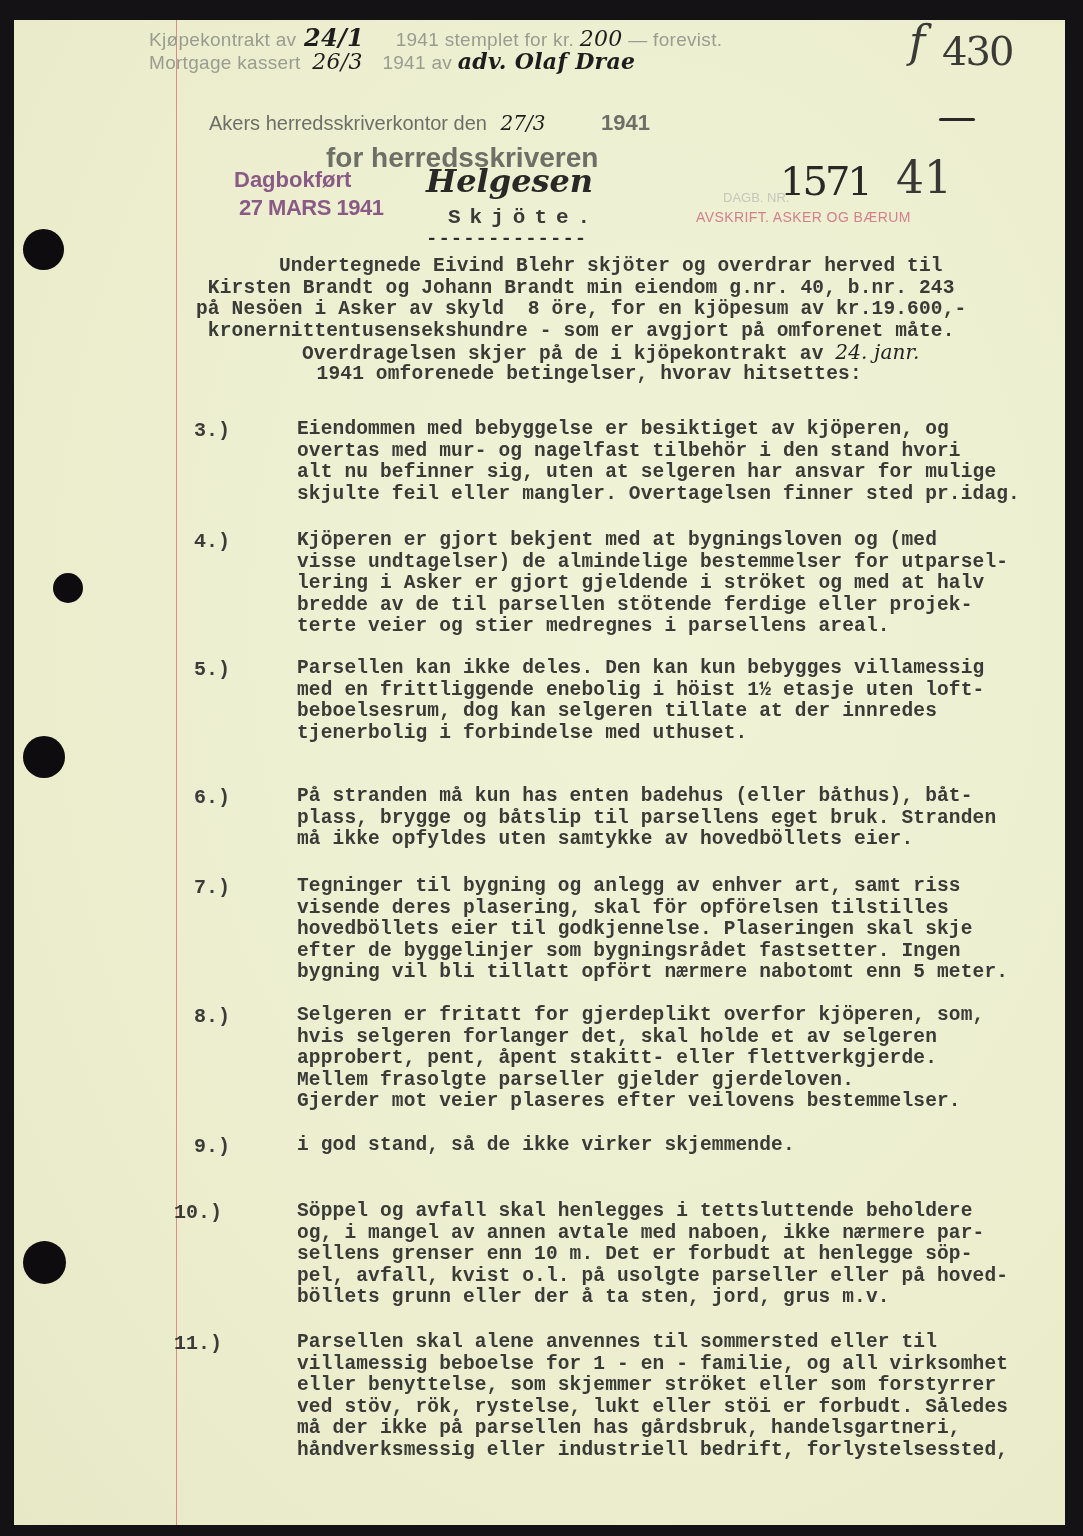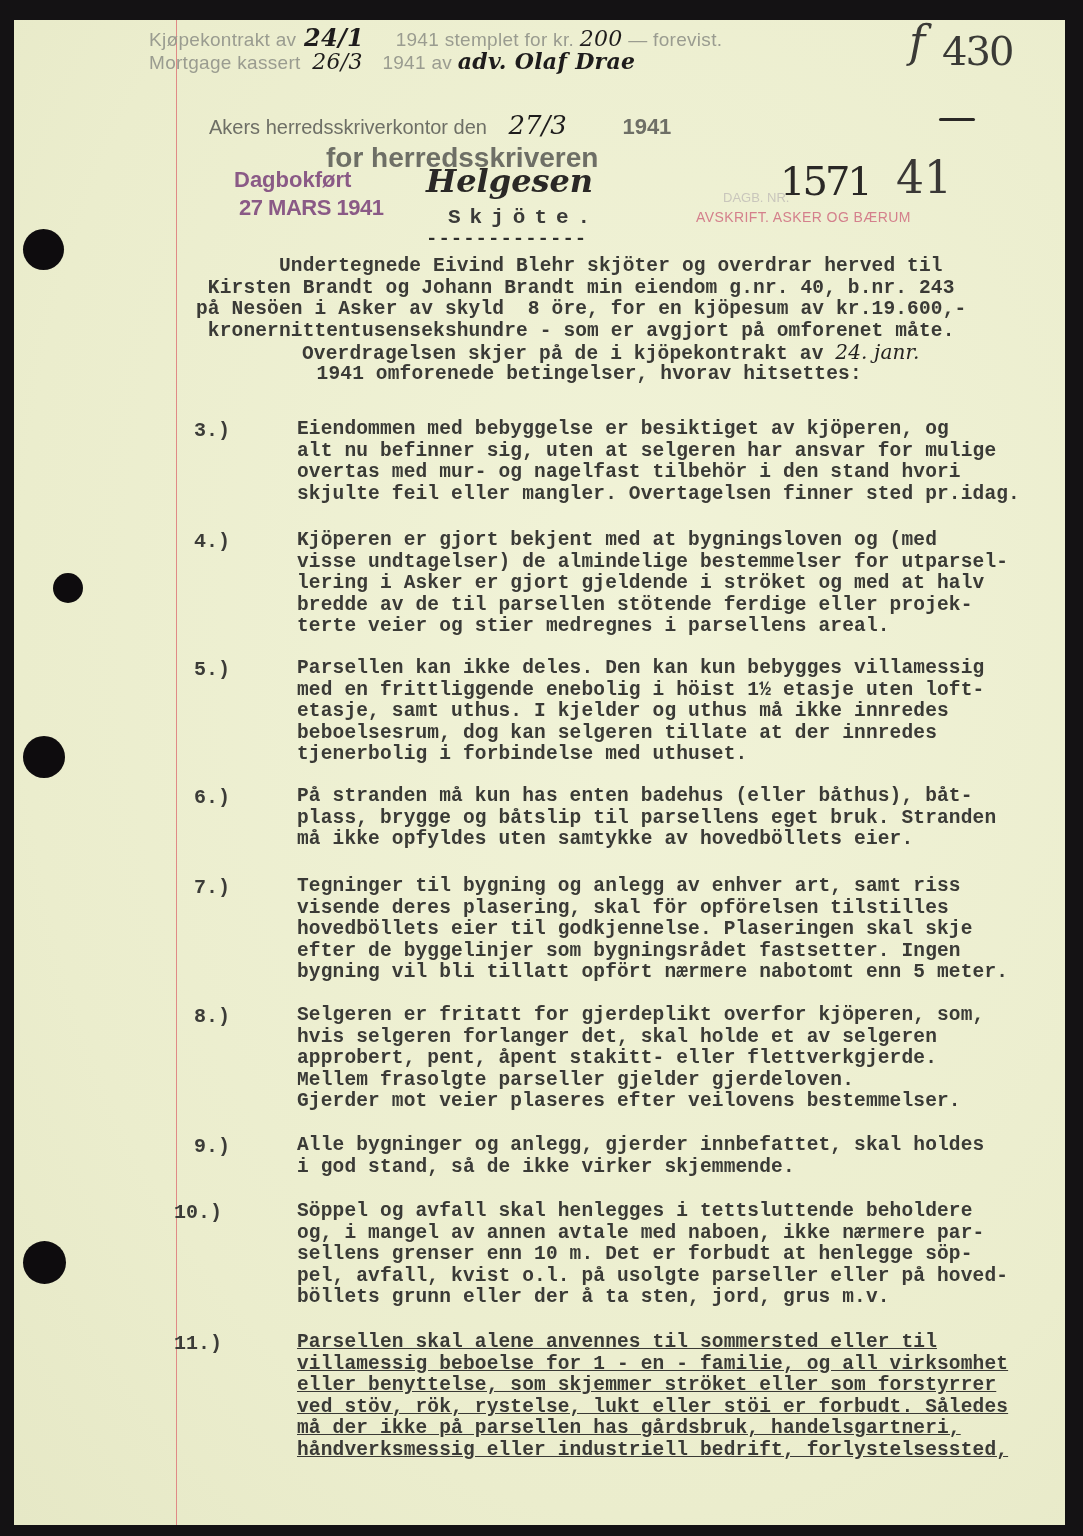--- a/index.html
+++ b/index.html
@@ -69,21 +69,21 @@
     <span class="hand" style="font-size:22px;margin-left:6px;">26/3</span>
     <span style="margin-left:14px;">1941 av</span>
     <span class="hand" style="font-size:22px;font-weight:bold;">adv. Olaf Drae</span>
   </div>
 
   <div class="abs hand" style="left:895px;top:-4px;font-size:44px;color:#3a3a36;font-weight:normal;">f</div>
   <div class="abs hand" style="left:928px;top:8px;font-size:40px;color:#3a3a36;font-style:normal;letter-spacing:-2px;">430</div>
 
   <div class="abs stamp-dark" style="left:195px;top:90px;">
     <span>Akers herredsskriverkontor den</span>
-    <span class="hand" style="font-size:26px;margin-left:16px;">27/3</span>
+    <span class="hand" style="font-size:20px;margin-left:8px;">27/3</span>
     <span style="margin-left:50px;font-weight:bold;font-size:22px;">1941</span>
   </div>
   <div class="abs" style="left:925px;top:98px;width:36px;height:3px;background:#2a2826;border-radius:2px;"></div>
 
   <div class="abs stamp-dark" style="left:312px;top:122px;font-weight:bold;font-size:28px;">for herredsskriveren</div>
 
   <div class="abs hand" style="left:412px;top:142px;font-size:32px;font-weight:bold;color:#2a2826;">Helgesen</div>
 
   <div class="abs purple" style="left:220px;top:147px;font-size:22px;">Dagbokført</div>
   <div class="abs purple" style="left:225px;top:175px;font-size:22px;letter-spacing:-0.5px;">27 MARS 1941</div>
@@ -102,43 +102,42 @@
     <span class="para-line" style="white-space:pre;">på Nesöen i Asker av skyld  8 öre, for en kjöpesum av kr.19.600,-</span>
     <span class="para-line" style="white-space:pre;">kronernittentusensekshundre - som er avgjort på omforenet måte.</span>
     <span class="para-line" style="white-space:pre;"><span>     Overdragelsen skjer på de i kjöpekontrakt av</span> <span class="hw-inline" style="font-size:20px;">24. janr.</span></span>
     <span class="para-line" style="white-space:pre;margin-left:16px;">1941 omforenede betingelser, hvorav hitsettes:</span>
   </div>
 
   <div>
     <div class="clause-num" style="left:180px;top:399px;">3.)</div>
     <div class="clause-body body-text" style="top:399px;">
       <span class="para-line">Eiendommen med bebyggelse er besiktiget av kjöperen, og</span>
+      <span class="para-line">overtas med mur- og nagelfast tilbehör i den stand hvori</span>
       <span class="para-line">alt nu befinner sig, uten at selgeren har ansvar for mulige</span>
-      <span class="para-line">overtas med mur- og nagelfast tilbehör i den stand hvori</span>
       <span class="para-line">skjulte feil eller mangler. Overtagelsen finner sted pr.idag.</span>
     </div>
   </div>
 
   <div>
     <div class="clause-num" style="left:180px;top:510px;">4.)</div>
     <div class="clause-body body-text" style="top:510px;">
       <span class="para-line">Kjöperen er gjort bekjent med at bygningsloven og (med</span>
       <span class="para-line">visse undtagelser) de almindelige bestemmelser for utparsel-</span>
       <span class="para-line">lering i Asker er gjort gjeldende i ströket og med at halv</span>
       <span class="para-line">bredde av de til parsellen stötende ferdige eller projek-</span>
       <span class="para-line">terte veier og stier medregnes i parsellens areal.</span>
     </div>
   </div>
 
   <div>
     <div class="clause-num" style="left:180px;top:638px;">5.)</div>
     <div class="clause-body body-text" style="top:638px;">
       <span class="para-line">Parsellen kan ikke deles.  Den kan kun bebygges villamessig</span>
       <span class="para-line">med en frittliggende enebolig i höist 1½ etasje uten loft-</span>
-      <span class="para-line">etasje, samt uthus.  I kjelder og uthus må ikke innredes</span>
       <span class="para-line">beboelsesrum, dog kan selgeren tillate at der innredes</span>
       <span class="para-line">tjenerbolig i forbindelse med uthuset.</span>
     </div>
   </div>
 
   <div>
     <div class="clause-num" style="left:180px;top:766px;">6.)</div>
     <div class="clause-body body-text" style="top:766px;">
       <span class="para-line">På stranden må kun has enten badehus (eller båthus), båt-</span>
       <span class="para-line">plass, brygge og båtslip til parsellens eget bruk. Stranden</span>
@@ -164,39 +163,38 @@
       <span class="para-line">hvis selgeren forlanger det, skal holde et av selgeren</span>
       <span class="para-line">approbert, pent, åpent stakitt- eller flettverkgjerde.</span>
       <span class="para-line">Mellem frasolgte parseller gjelder gjerdeloven.</span>
       <span class="para-line">Gjerder mot veier plaseres efter veilovens bestemmelser.</span>
     </div>
   </div>
 
   <div>
     <div class="clause-num" style="left:180px;top:1115px;">9.)</div>
     <div class="clause-body body-text" style="top:1115px;">
-      <span class="para-line">Alle bygninger og anlegg, gjerder innbefattet, skal holdes</span>
       <span class="para-line">i god stand, så de ikke virker skjemmende.</span>
     </div>
   </div>
 
   <div>
     <div class="clause-num" style="left:160px;top:1181px;">10.)</div>
     <div class="clause-body body-text" style="top:1181px;">
       <span class="para-line">Söppel og avfall skal henlegges i tettsluttende beholdere</span>
       <span class="para-line">og, i mangel av annen avtale med naboen, ikke nærmere par-</span>
       <span class="para-line">sellens grenser enn 10 m.  Det er forbudt at henlegge söp-</span>
       <span class="para-line">pel, avfall, kvist o.l. på usolgte parseller eller på hoved-</span>
       <span class="para-line">böllets grunn eller der å ta sten, jord, grus m.v.</span>
     </div>
   </div>
 
   <div>
     <div class="clause-num" style="left:160px;top:1312px;">11.)</div>
-    <div class="clause-body body-text" style="top:1312px;text-decoration:underline;">
+    <div class="clause-body body-text" style="top:1312px;">
       <span class="para-line">Parsellen skal alene anvennes til sommersted eller til</span>
       <span class="para-line">villamessig beboelse for 1 - en - familie, og all virksomhet</span>
       <span class="para-line">eller benyttelse, som skjemmer ströket eller som forstyrrer</span>
       <span class="para-line">ved stöv, rök, rystelse, lukt eller stöi er forbudt. Således</span>
       <span class="para-line">må der ikke på parsellen has gårdsbruk, handelsgartneri,</span>
       <span class="para-line">håndverksmessig eller industriell bedrift, forlystelsessted,</span>
     </div>
   </div>
 </div>
 

